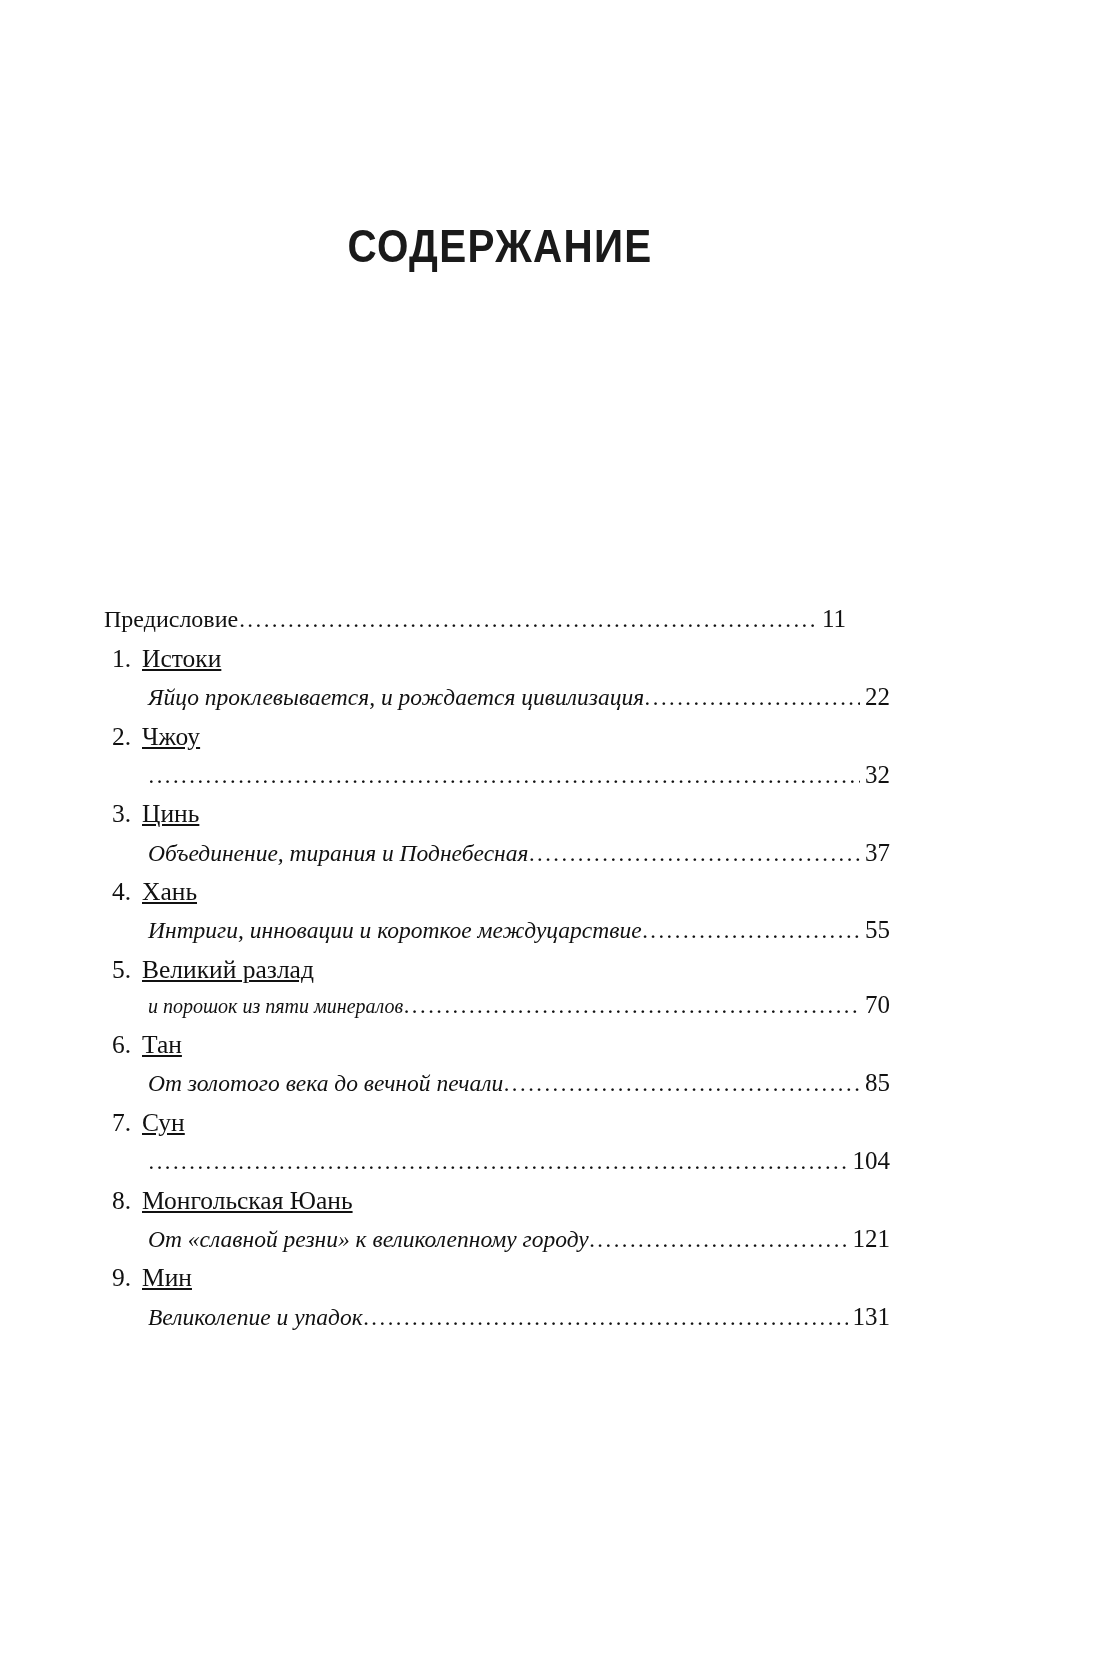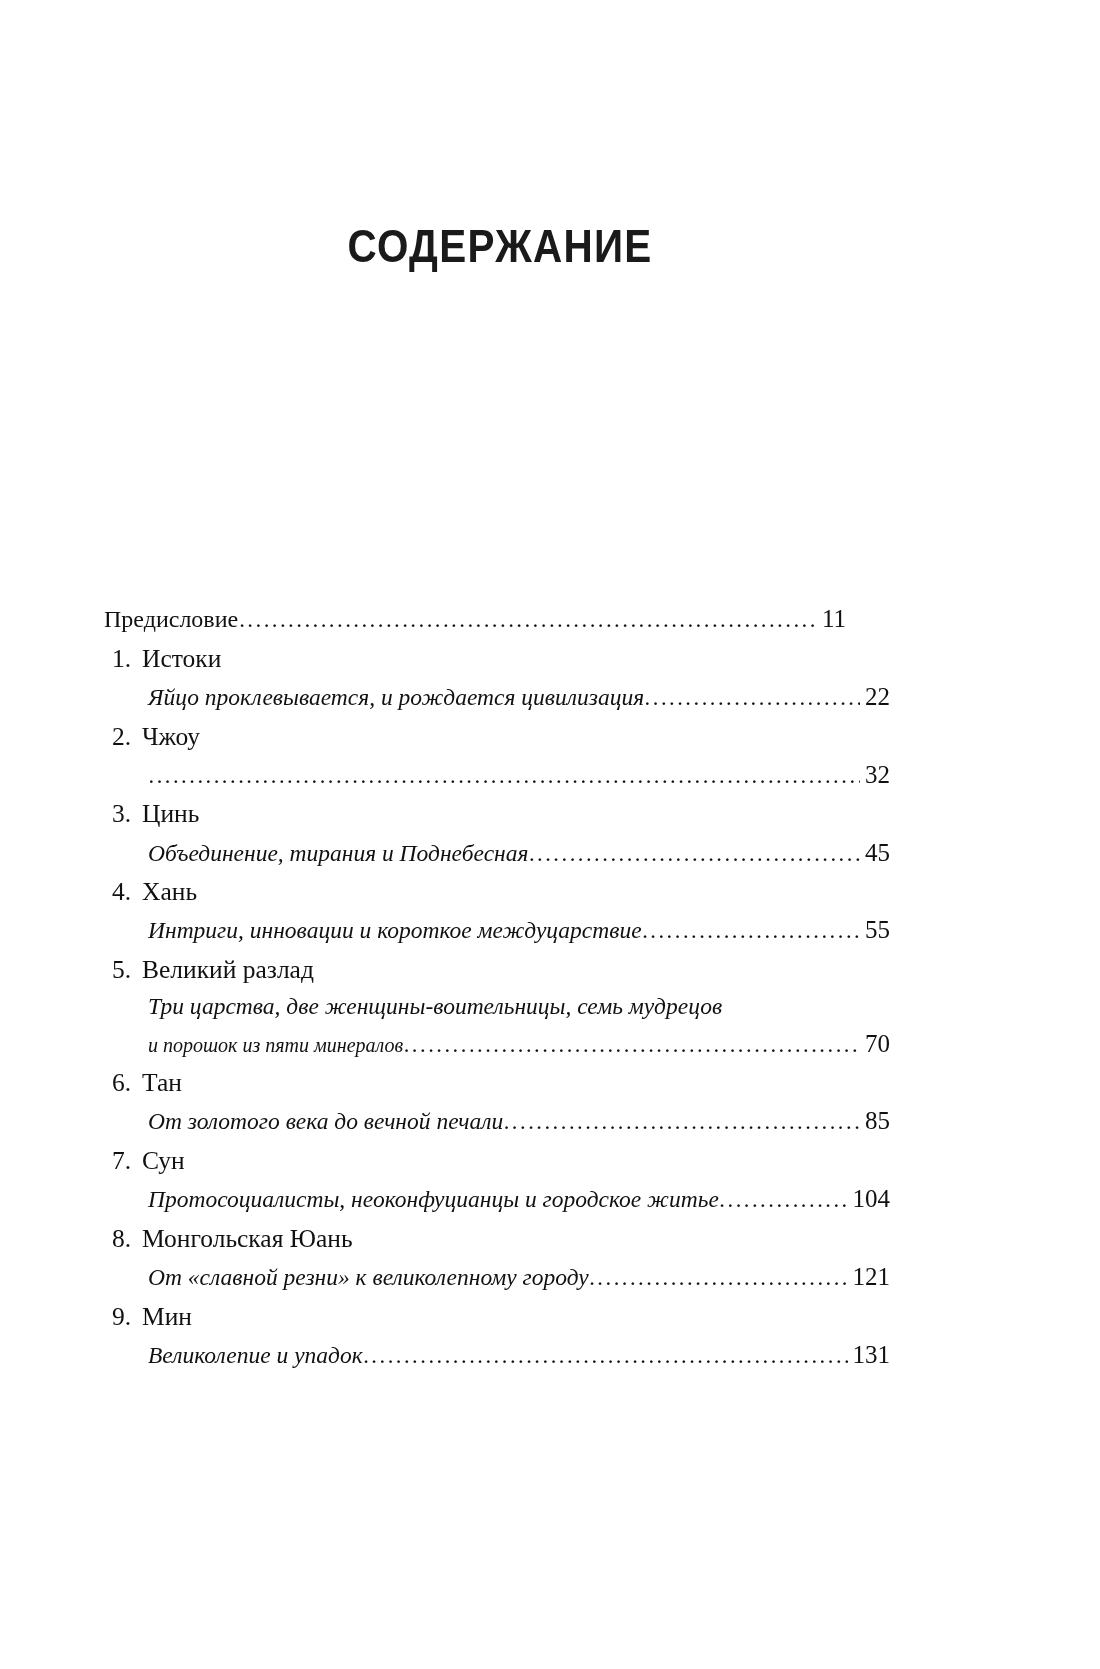--- a/index.html
+++ b/index.html
@@ -88,21 +88,21 @@
     align-items: baseline;
   }
   .chapter .num {
     display: inline-block;
     width: 38px;
     text-align: right;
     padding-right: 11px;
     box-sizing: border-box;
     flex: 0 0 auto;
   }
-  .chapter .name { flex: 0 1 auto; }
+  .chapter .name { flex: 0 1 auto; text-decoration: underline; }
 
   
   .subtitle {
     padding-left: 44px;
     font-style: italic;
     font-size: 23.5px;
     line-height: 1.42;
     margin-top: 3px;
     margin-bottom: 2px;
   }
@@ -155,40 +155,37 @@
       <span class="leader-page">32</span>
     </div>
 
     <div class="chapter">
       <span class="num">3.</span>
       <span class="name">Цинь</span>
     </div>
     <div class="subtitle leader-row">
       <span class="leader-text">Объединение, тирания и Поднебесная</span>
       <span class="leader-dots">.....................................................................................................</span>
-      <span class="leader-page">45</span>
+      <span class="leader-page">37</span>
     </div>
 
     <div class="chapter">
       <span class="num">4.</span>
       <span class="name">Хань</span>
     </div>
     <div class="subtitle leader-row">
       <span class="leader-text">Интриги, инновации и короткое междуцарствие</span>
       <span class="leader-dots">.....................................................................................................</span>
       <span class="leader-page">55</span>
     </div>
 
     <div class="chapter">
       <span class="num">5.</span>
       <span class="name">Великий разлад</span>
     </div>
-    <div class="subtitle no-leader">
-      <span>Три царства, две женщины-воительницы, семь мудрецов</span>
-    </div>
     <div class="subtitle-cont leader-row">
       <span class="leader-text">и порошок из пяти минералов</span>
       <span class="leader-dots">.....................................................................................................</span>
       <span class="leader-page">70</span>
     </div>
 
     <div class="chapter">
       <span class="num">6.</span>
       <span class="name">Тан</span>
     </div>
@@ -196,21 +193,20 @@
       <span class="leader-text">От золотого века до вечной печали</span>
       <span class="leader-dots">.....................................................................................................</span>
       <span class="leader-page">85</span>
     </div>
 
     <div class="chapter">
       <span class="num">7.</span>
       <span class="name">Сун</span>
     </div>
     <div class="subtitle leader-row">
-      <span class="leader-text">Протосоциалисты, неоконфуцианцы и городское житье</span>
       <span class="leader-dots">.....................................................................................................</span>
       <span class="leader-page">104</span>
     </div>
 
     <div class="chapter">
       <span class="num">8.</span>
       <span class="name">Монгольская Юань</span>
     </div>
     <div class="subtitle leader-row">
       <span class="leader-text">От «славной резни» к великолепному городу</span>

